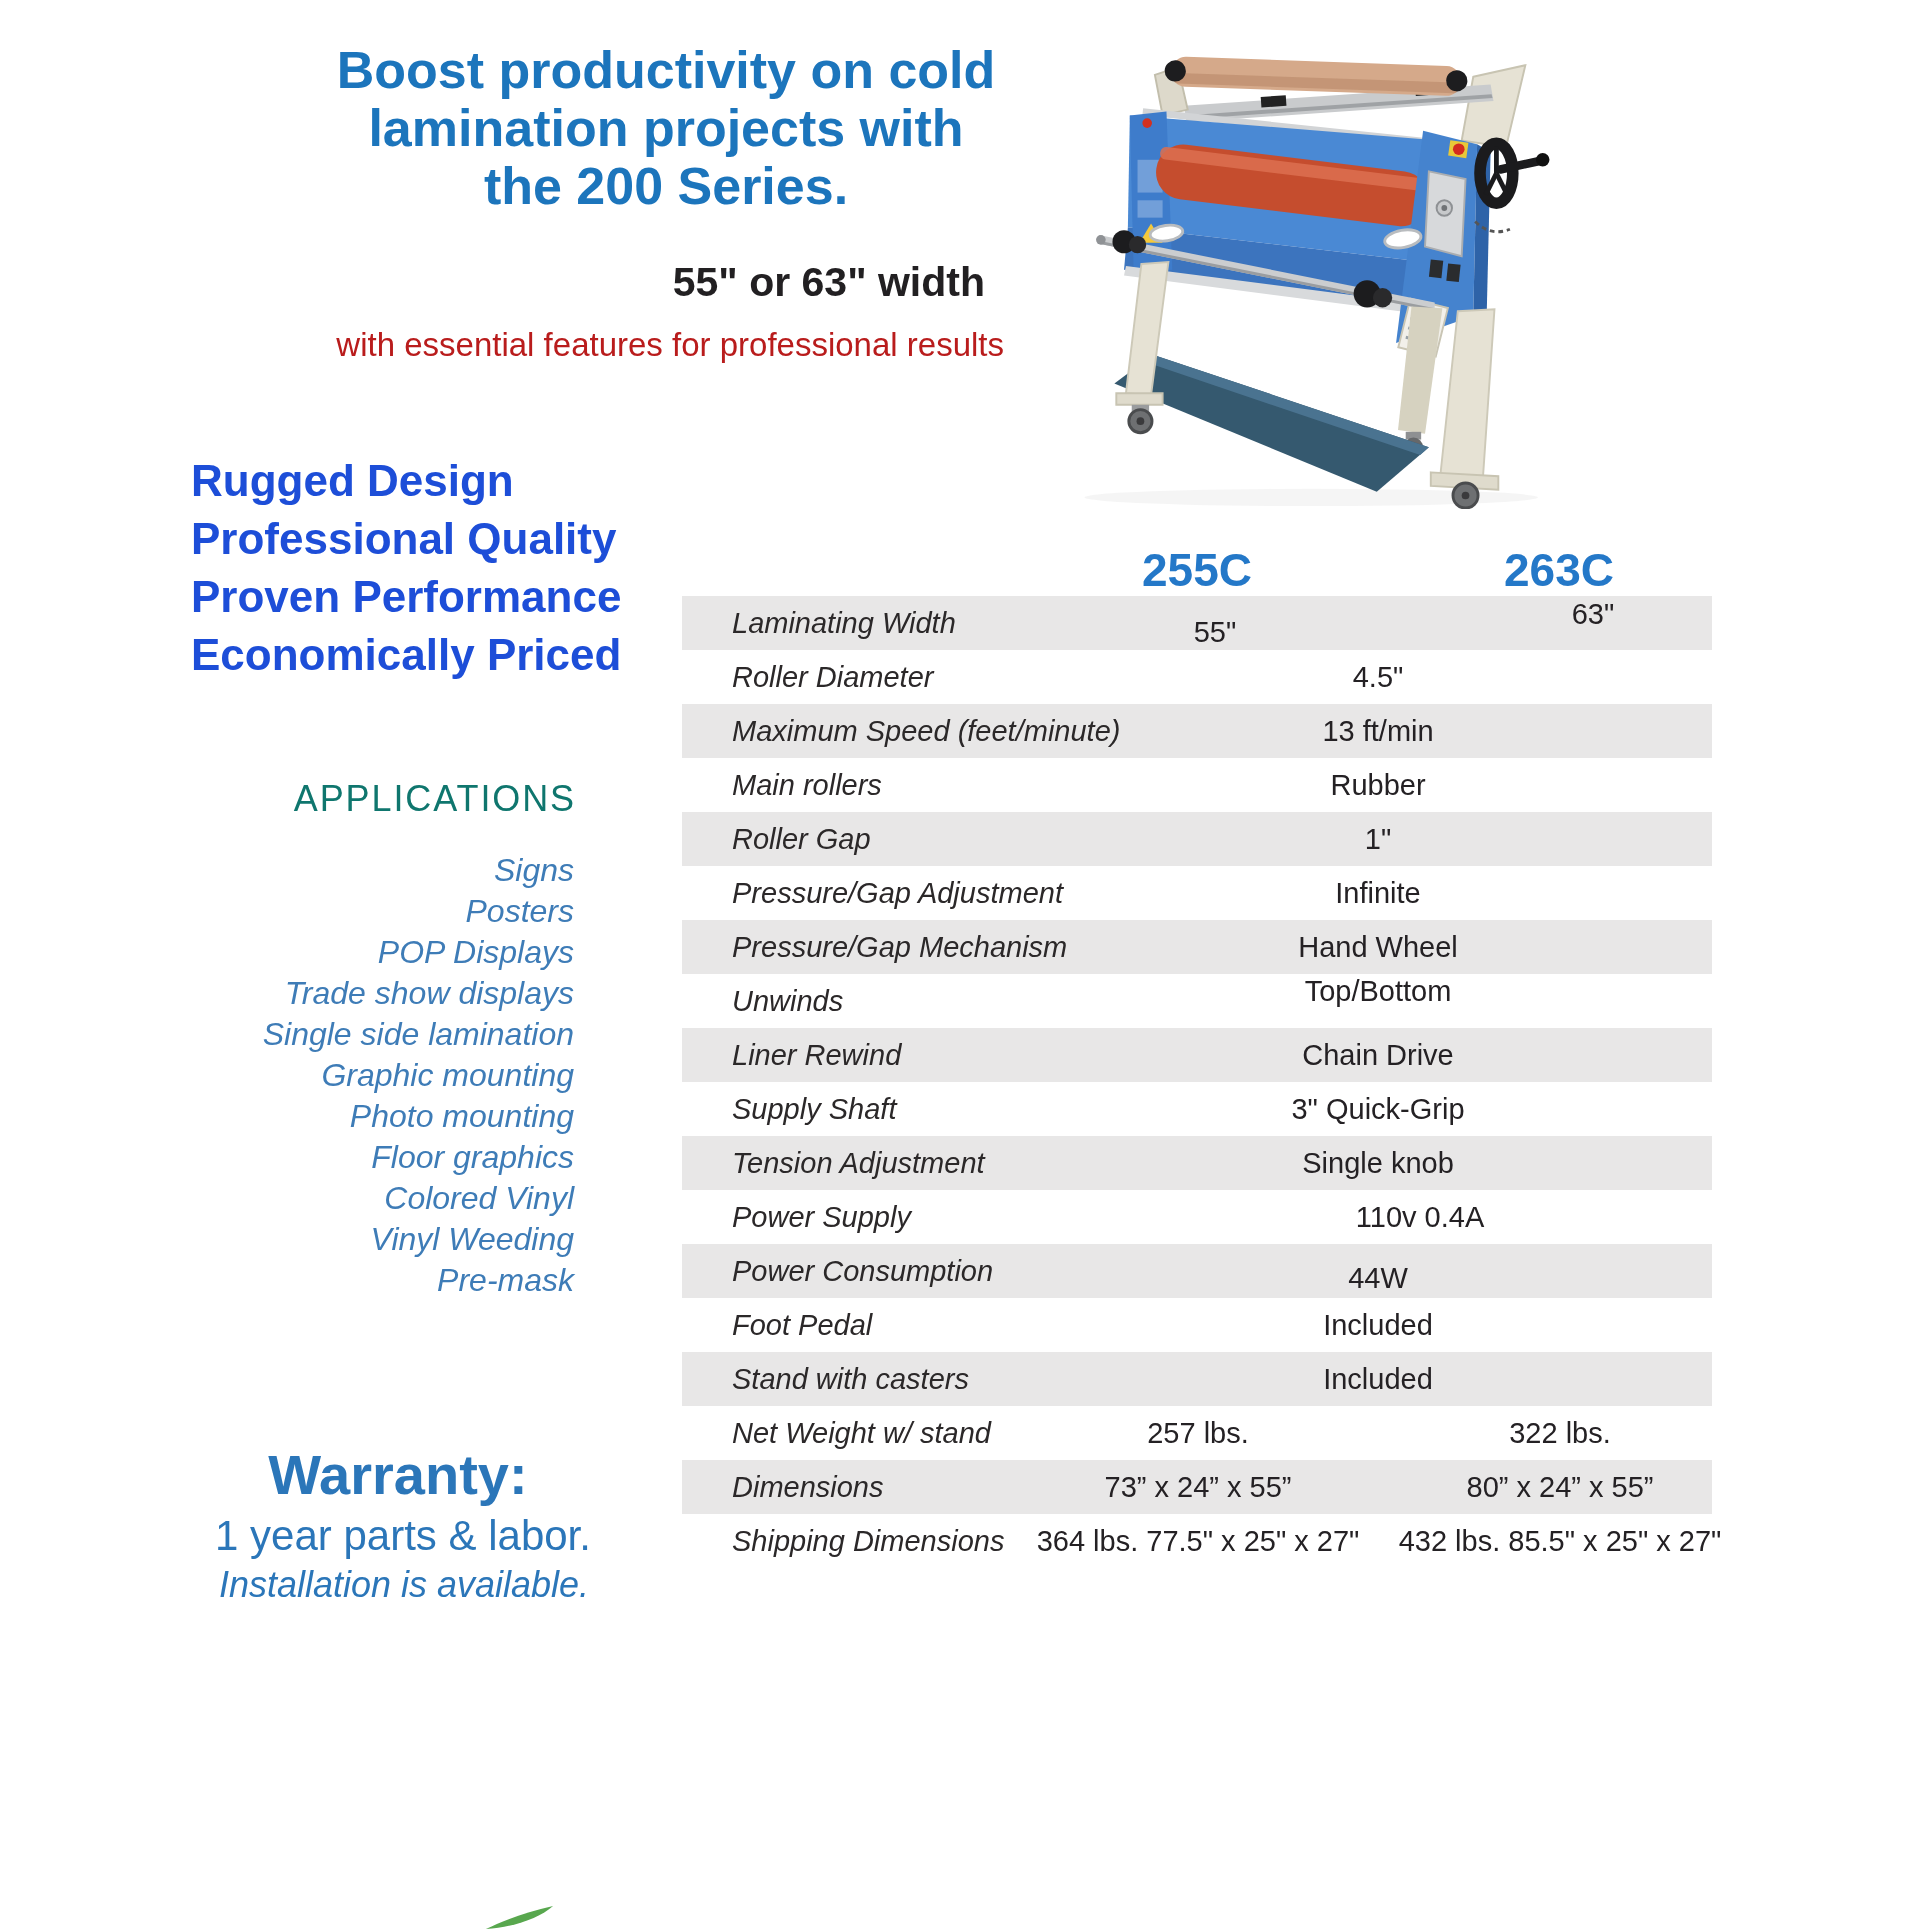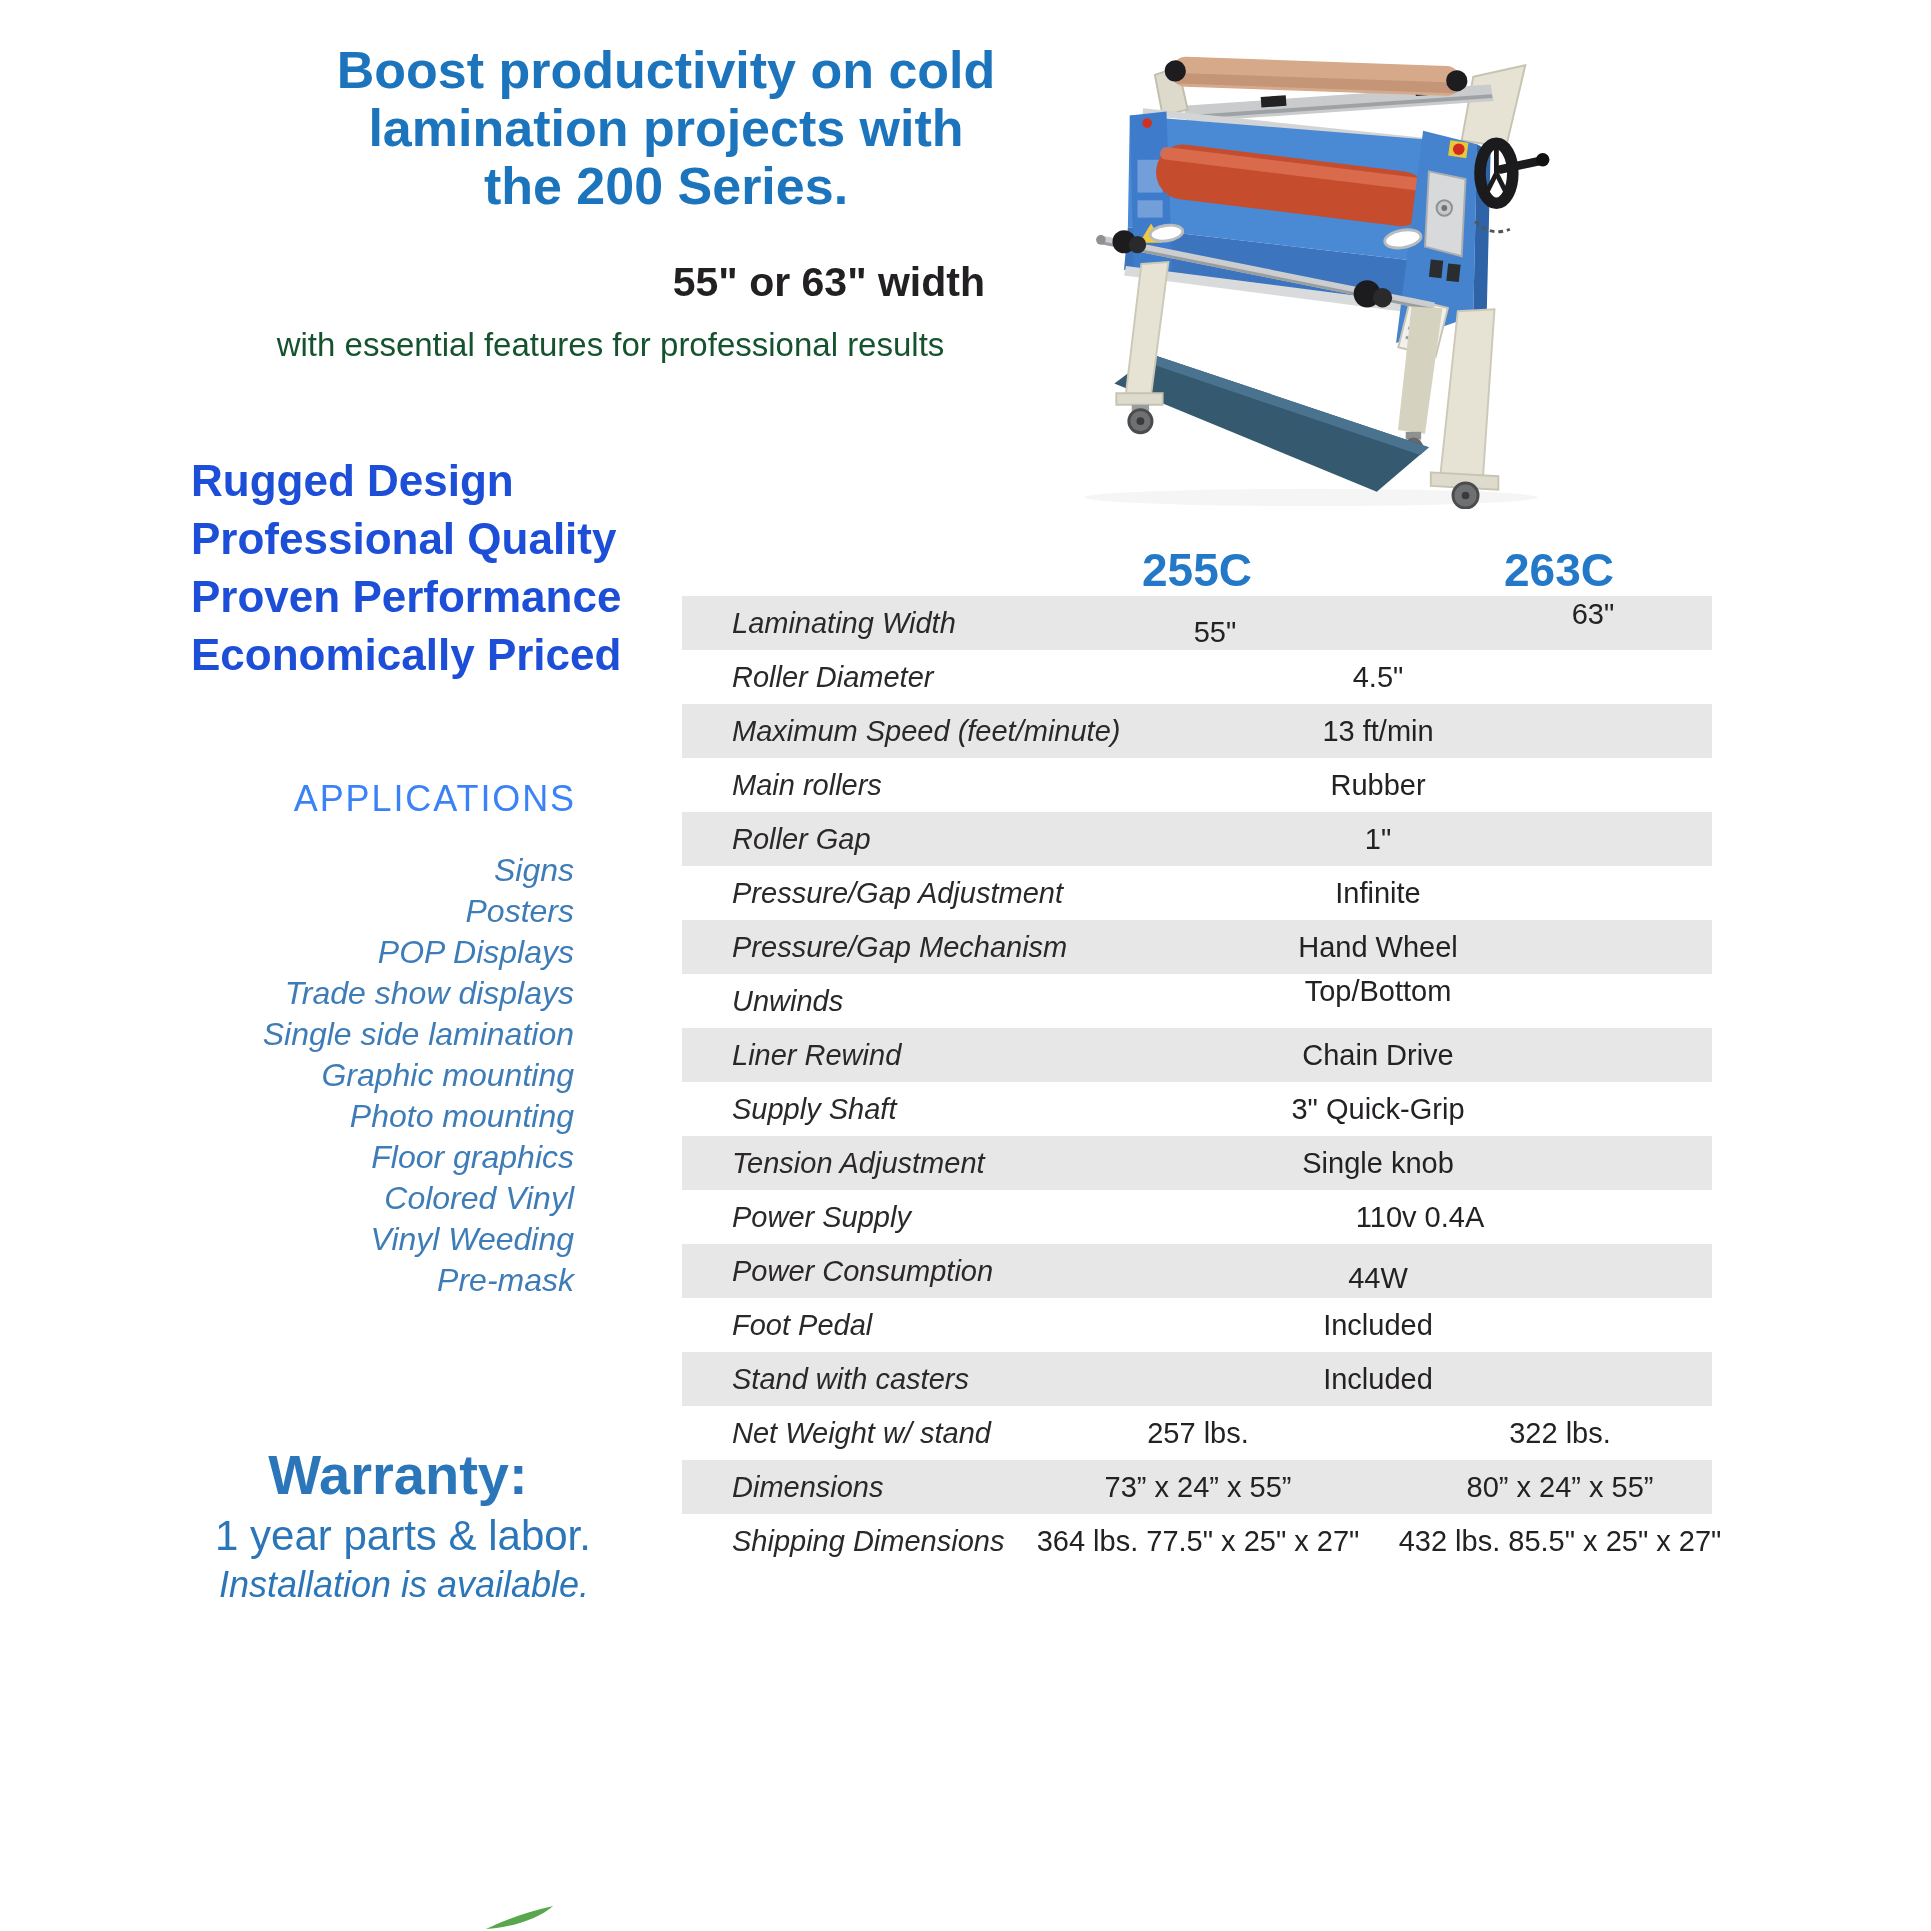--- a/index.html
+++ b/index.html
@@ -5,30 +5,30 @@
   html,body{margin:0;padding:0;}
   .page{position:relative;width:1931px;height:1931px;background:#ffffff;overflow:hidden;
         font-family:"Liberation Sans", sans-serif;color:#231f20;padding-left:40px;}
   .abs{position:absolute;}
 
   
   .headline{left:241px;top:41px;width:850px;text-align:center;
             font-size:52px;line-height:58px;font-weight:bold;color:#1c75bc;letter-spacing:0px;}
   .subtitle{left:454px;top:259px;width:531px;text-align:right;
             font-size:41px;font-weight:bold;color:#222022;}
-  .tagline{left:217px;top:326px;width:787px;text-align:center;
-           font-size:33px;color:#14532d;}
+  .tagline{left:217px;top:326px;width:787px;text-align:right;
+           font-size:33px;color:#b91c1c;}
 
   
   .features{left:191px;top:452px;font-size:44px;font-weight:bold;
             color:#1d4ed8;line-height:58px;}
 
   
   .app-heading{left:193px;top:778px;width:383px;text-align:right;
-               font-size:36px;letter-spacing:1.9px;color:#3b82f6;}
+               font-size:36px;letter-spacing:1.9px;color:#0f766e;}
   .app-list{left:135px;top:850px;width:439px;text-align:right;
             font-size:32px;line-height:41px;font-style:italic;color:#3e7cb7;}
 
   
   .col-head{font-size:46px;font-weight:bold;color:#2478c8;transform:translateX(-50%);}
   .spec-table{left:682px;top:596px;width:1030px;}
   .spec-row{position:relative;width:1030px;height:54px;}
   .spec-row.gray{background:#e8e7e7;}
   .spec-row .label{position:absolute;left:50px;top:50%;transform:translateY(-50%);
                    font-size:29px;font-style:italic;color:#2b2829;white-space:nowrap;}

